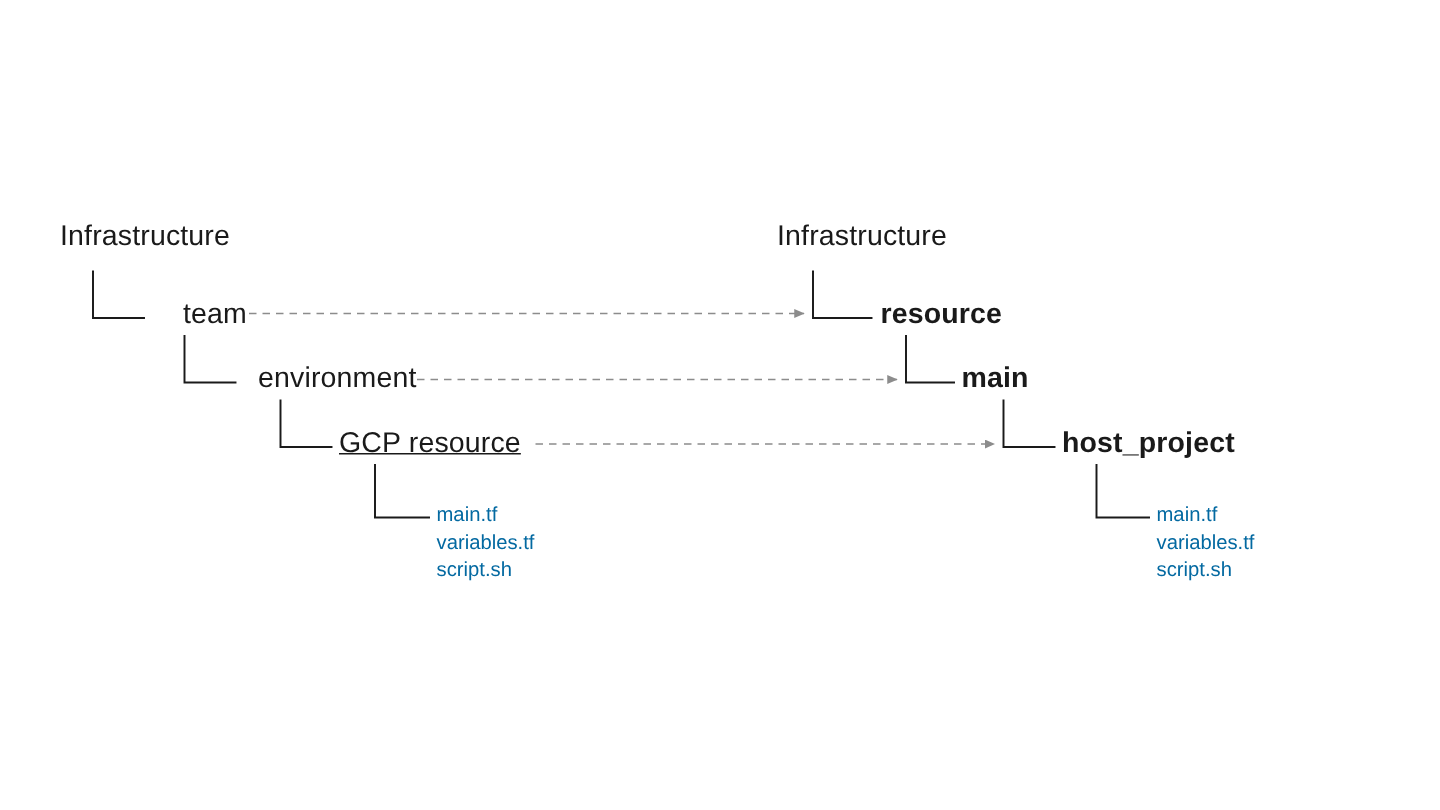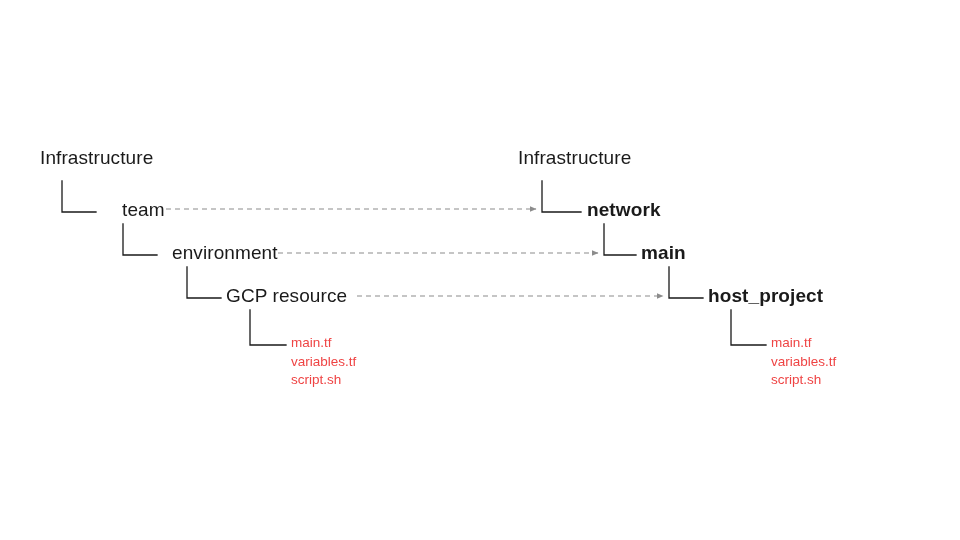--- a/index.html
+++ b/index.html
@@ -43,21 +43,21 @@
   }
   .node-label.strong {
     font-weight: 700;
   }
   .file-list {
     position: absolute;
     white-space: nowrap;
     font-size: 13.5px;
     line-height: 18.5px;
     font-weight: 400;
-    color: #ef4444;
+    color: #0369a1;
   }
   .file-list div {
     white-space: nowrap;
   }
 </style>
 </head>
 <body>
 
 <div id="canvas">
 
@@ -88,31 +88,31 @@
       <line x1="357" y1="296" x2="663" y2="296" marker-end="url(#arrowhead)"></line>
     </g>
   </svg>
 
   <div class="node-label root" style="left:40px; top:148px;">Infrastructure</div>
 
   <div class="node-label plain" style="left:122px; top:200px;">team</div>
 
   <div class="node-label plain" style="left:172px; top:243px;">environment</div>
 
-  <div class="node-label plain" style="left:226px; top:286px;">GCP resource</div>
+  <div class="node-label plain" style="left:226px; top:286px;text-decoration:underline;">GCP resource</div>
 
   <div class="file-list" style="left:291px; top:334px;">
     <div>main.tf</div>
     <div>variables.tf</div>
     <div>script.sh</div>
   </div>
 
   <div class="node-label root" style="left:518px; top:148px;">Infrastructure</div>
 
-  <div class="node-label strong" style="left:587px; top:200px;">network</div>
+  <div class="node-label strong" style="left:587px; top:200px;">resource</div>
 
   <div class="node-label strong" style="left:641px; top:243px;">main</div>
 
   <div class="node-label strong" style="left:708px; top:286px;">host_project</div>
 
   <div class="file-list" style="left:771px; top:334px;">
     <div>main.tf</div>
     <div>variables.tf</div>
     <div>script.sh</div>
   </div>

